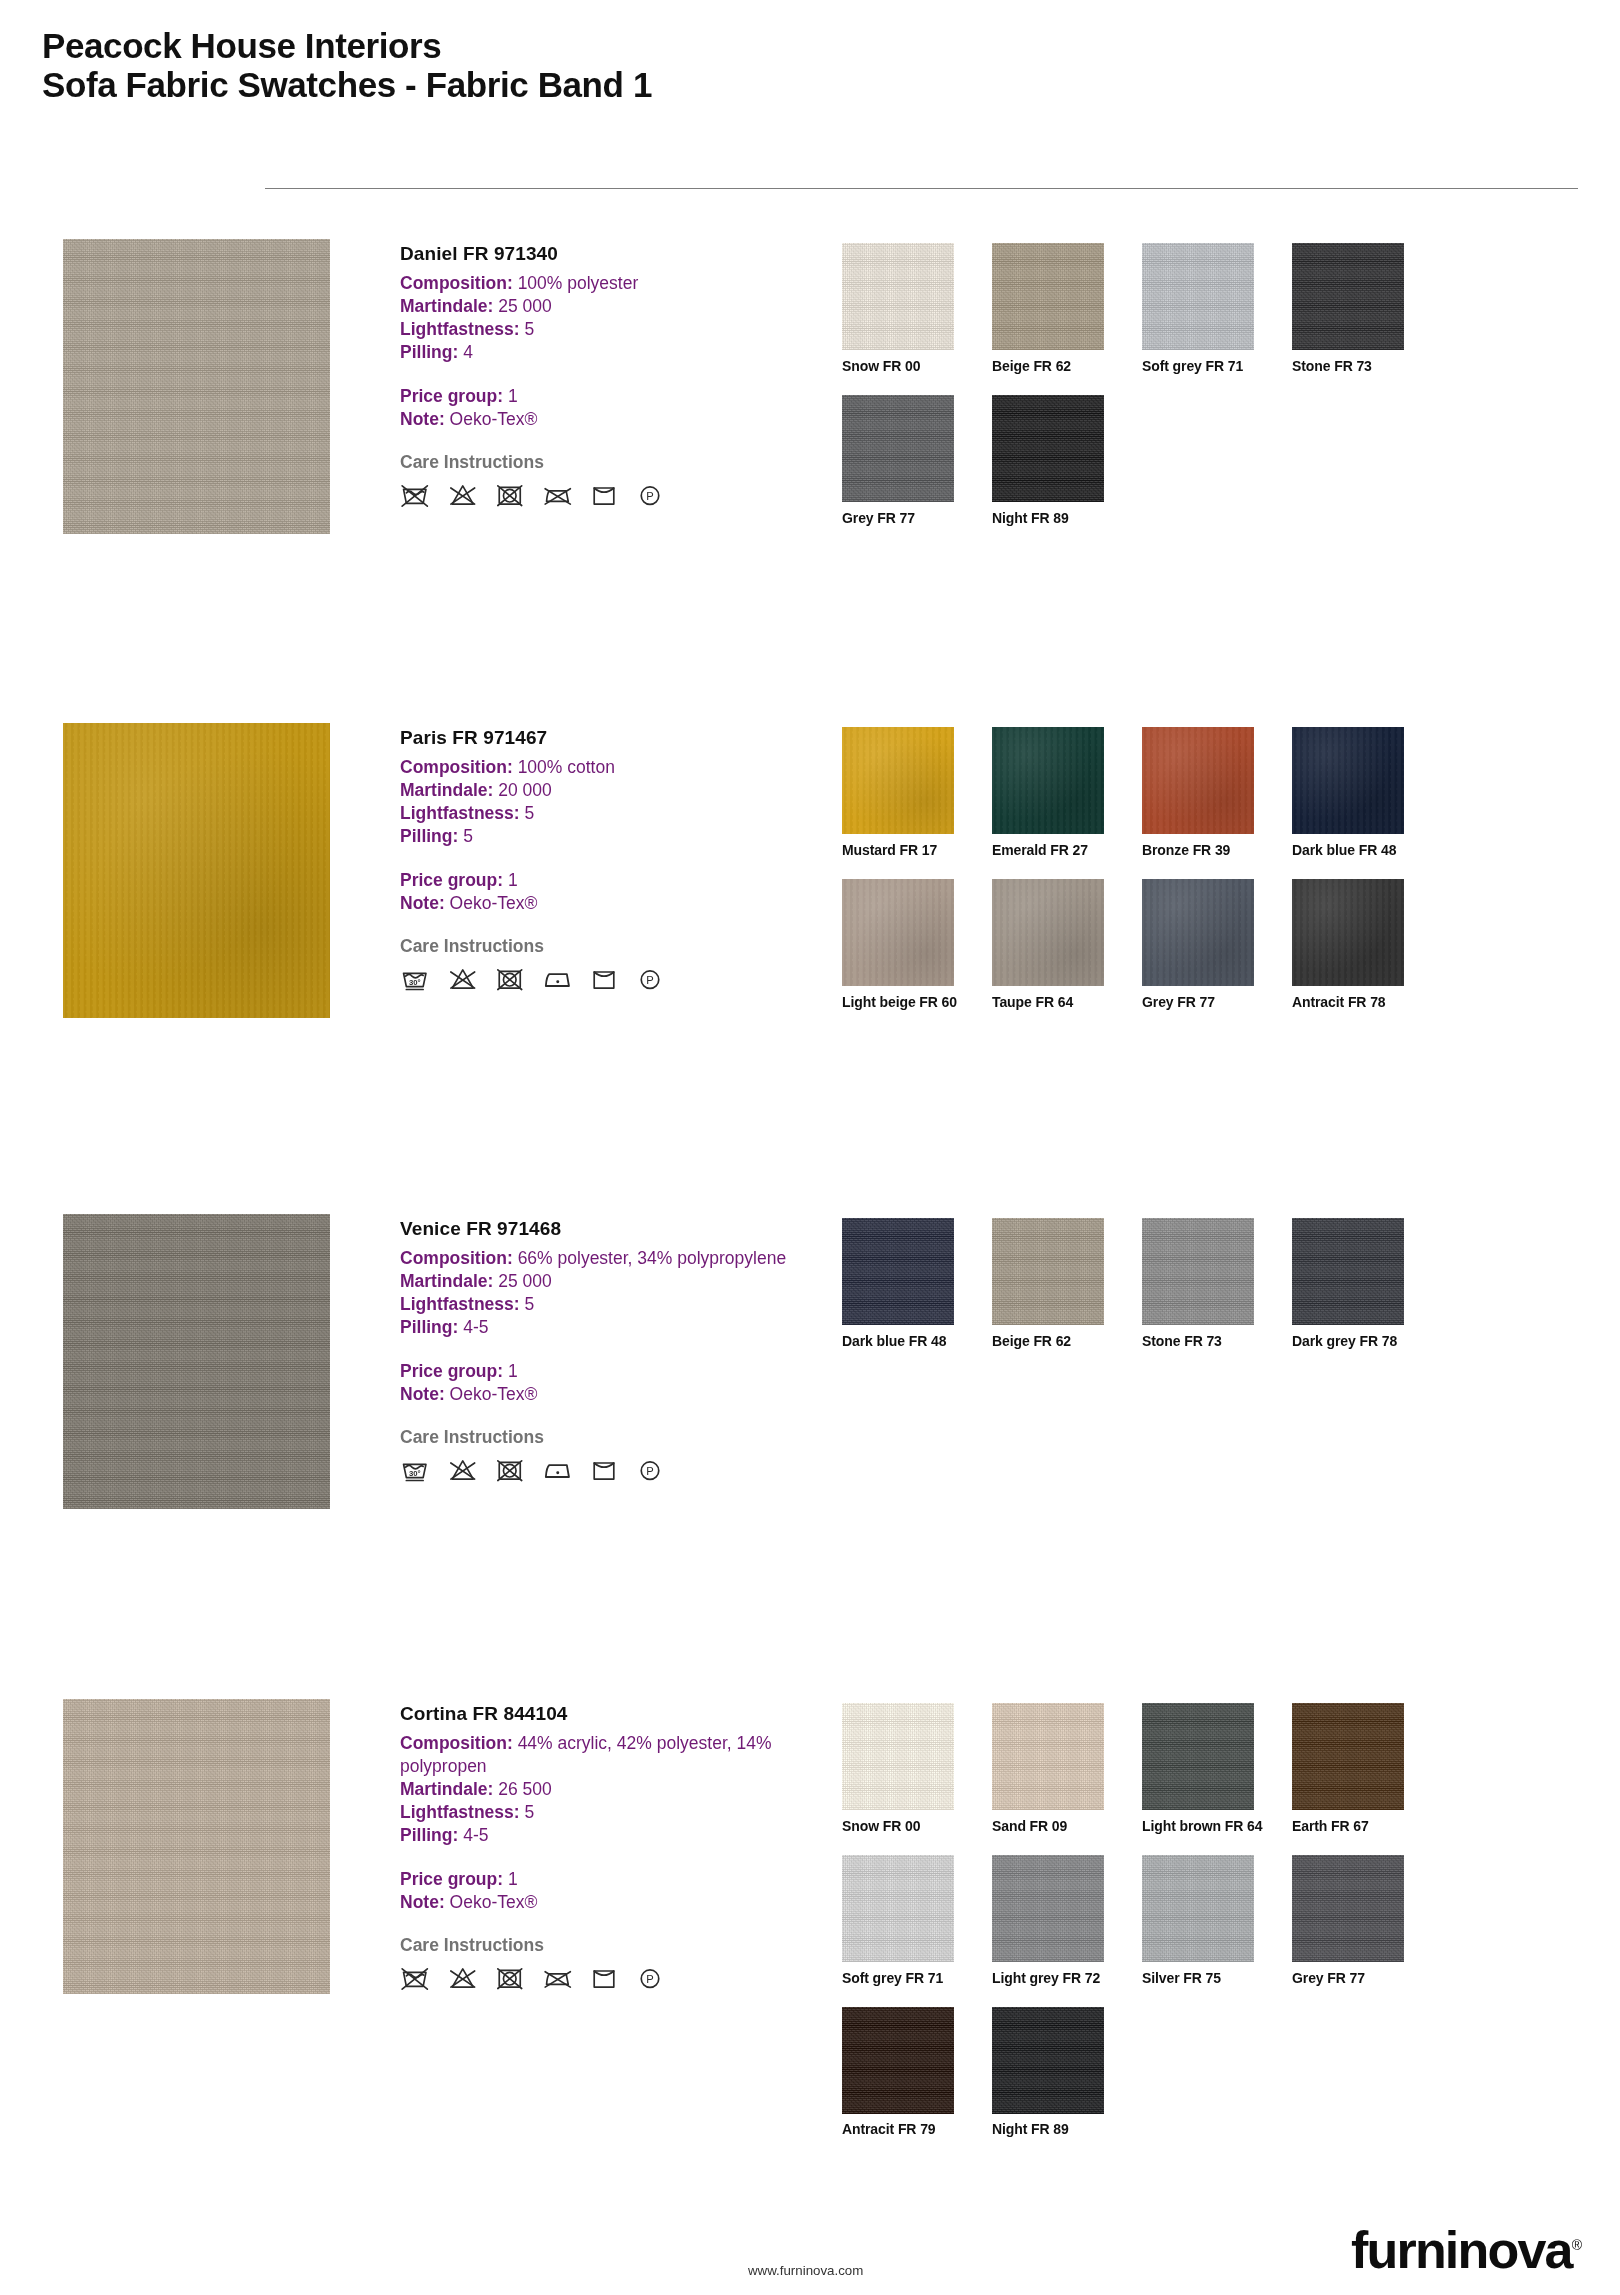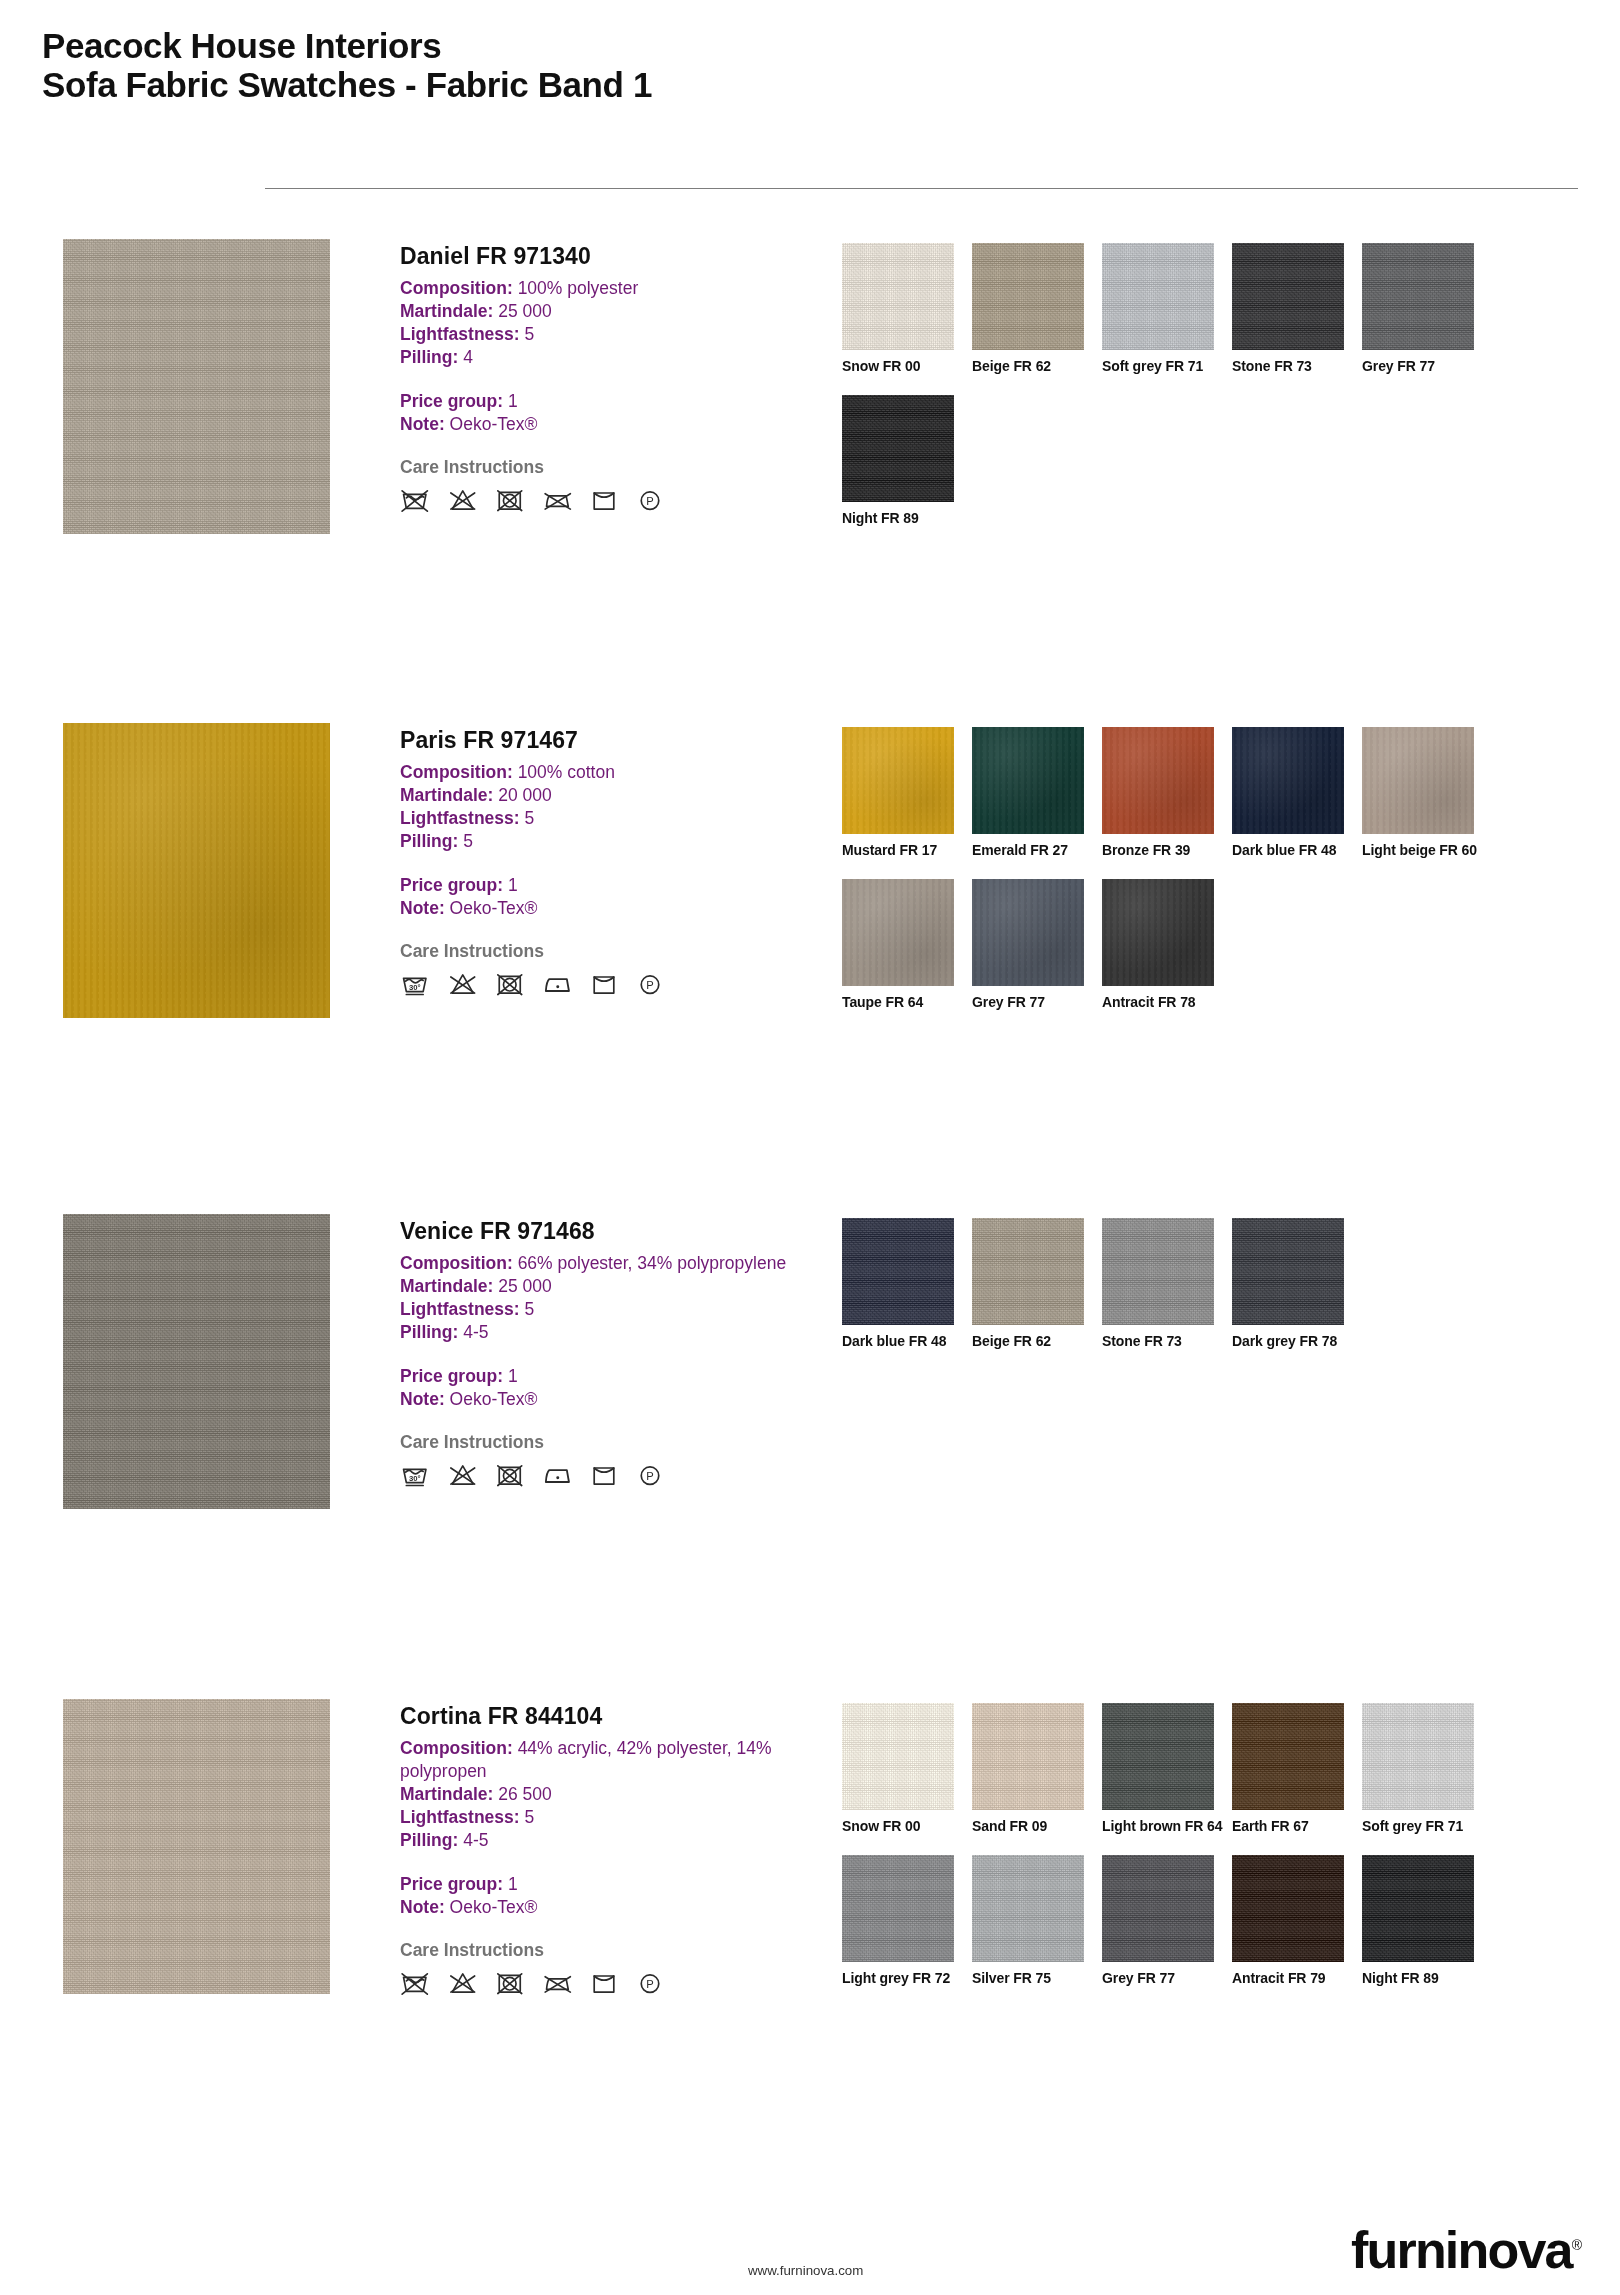--- a/index.html
+++ b/index.html
@@ -33,40 +33,40 @@
   
   .fabric-section { position: absolute; left: 0; width: 1621px; }
   .main-swatch {
     position: absolute;
     left: 63px;
     width: 267px; height: 295px;
     background-repeat: repeat;
   }
   .info-col { position: absolute; left: 400px; width: 421px; }
   .fabric-name {
-    font-size: 23px; font-weight: bold; color: #111;
+    font-size: 19px; font-weight: bold; color: #111;
     margin-bottom: 7px; letter-spacing: 0.1px;
   }
   .spec-line { font-size: 17.5px; line-height: 1.31; color: #701a75; }
   .spec-line b { font-weight: bold; }
   .spec-gap { height: 21px; }
   .care-heading {
     font-size: 17.5px; font-weight: bold; color: #737373;
     margin-top: 21px; margin-bottom: 8.4px;
   }
   .care-icons { display: flex; gap: 18px; align-items: center; margin-top: 4.2px; }
   .care-icons svg { display: block; }
 
   
   .color-grid {
     position: absolute; left: 842px; top: 0;
     display: flex; flex-wrap: wrap;
     width: 744px;
   }
-  .color-cell { width: 130px; margin-bottom: 21px; }
+  .color-cell { width: 150px; margin-bottom: 21px; }
   .color-chip {
     width: 112px; height: 107px;
     background-repeat: repeat;
     margin-bottom: 7.7px;
   }
   .color-label {
     font-size: 14px; font-weight: bold;
     color: #111; white-space: nowrap;
     letter-spacing: -0.1px;
   }

